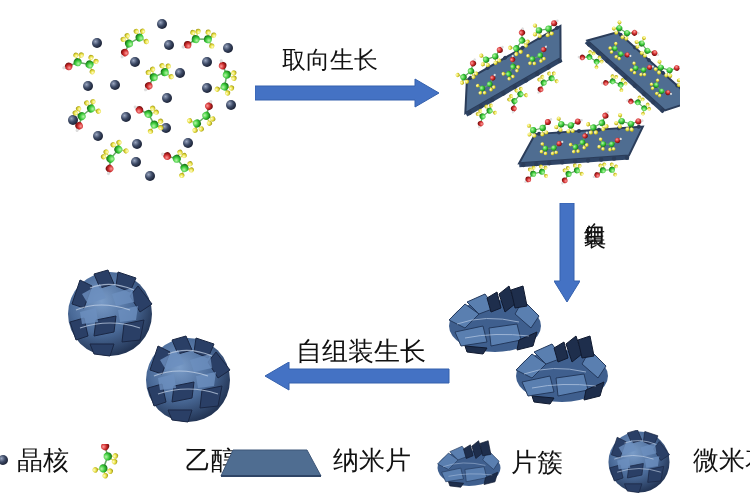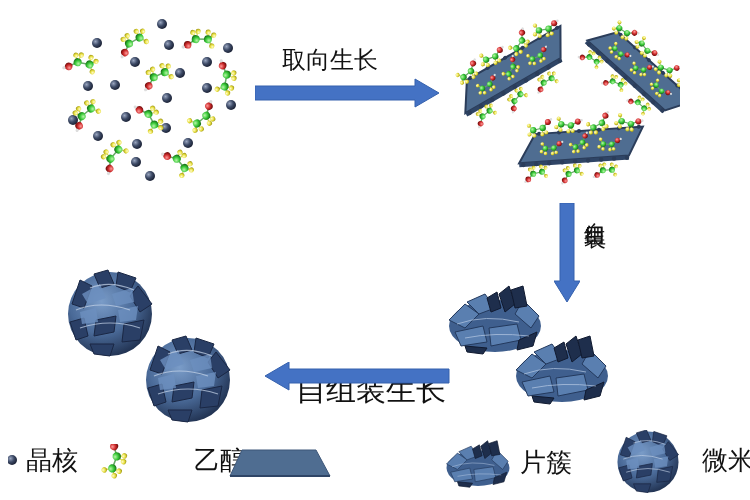--- a/index.html
+++ b/index.html
@@ -213,54 +213,55 @@
   <svg width="180" height="130" viewBox="0 0 180 130">
     <g>
         <use href="#cluster" transform="translate(55,40)"></use>
       </g>
     <g>
         <use href="#cluster" transform="translate(122,90)"></use>
       </g>
   </svg>
 </div>
 
-<div class="abs label" style="left:296px;top:334px;font-size:30px;margin-top:36px;">自组装生长</div>
+<div class="abs label" style="left:296px;top:334px;font-size:26px;">自组装生长</div>
 <div class="abs" style="left:265px;top:362px;">
   <svg width="185" height="30" viewBox="0 0 185 30">
     <path d="M184,7 L24,7 L24,0 L0,14 L24,28 L24,21 L184,21 Z" fill="#4472C4" stroke="#3561ad" stroke-width="1"></path>
   </svg>
 </div>
 
 <div class="abs" style="left:60px;top:268px;width:200px;height:170px;">
   <svg width="200" height="170" viewBox="0 0 200 170">
     <g>
         <use href="#flower" transform="translate(50,46)"></use>
       </g>
     <g>
         <use href="#flower" transform="translate(128,112)"></use>
       </g>
   </svg>
 </div>
 
-<div class="abs" style="left:12px;top:440px;width:614px;height:50px;">
+<div class="abs" style="left:3px;top:440px;width:614px;height:50px;">
 
   <svg class="abs" style="left:-4px;top:12px;" width="12" height="16" viewBox="0 0 12 16">
     <circle cx="4" cy="8" r="5" fill="url(#gNuc)"></circle>
   </svg>
   <div class="abs legend-label" style="left:14px;top:3px;">晶核</div>
 
   <svg class="abs" style="left:86px;top:4px;" width="36" height="36" viewBox="-18 -18 36 36">
     <use href="#ethanol" transform="rotate(-60) scale(1.05)"></use>
   </svg>
   <div class="abs legend-label" style="left:138px;top:3px;margin-left:44px;">乙醇</div>
 
   <svg class="abs" style="left:214px;top:8px;" width="106" height="30" viewBox="0 0 106 30">
     <path d="M4,28 L16,2 L90,2 L104,28 Z" fill="#4f6d91" stroke="#3d5678" stroke-width="1"></path>
     <path d="M4,28 L104,28" stroke="#2f4566" stroke-width="2"></path>
   </svg>
+  <div class="abs legend-label" style="left:330px;top:3px;">纳米片</div>
 
   <svg class="abs" style="left:430px;top:-2px;" width="72" height="52" viewBox="-48 -38 96 76">
     <use href="#cluster"></use>
   </svg>
   <div class="abs legend-label" style="left:508px;top:5px;">片簇</div>
 
   <svg class="abs" style="left:600px;top:-10px;" width="72" height="64" viewBox="-46 -44 92 88">
     <use href="#flower"></use>
   </svg>
   <div class="abs legend-label" style="left:690px;top:3px;">微米花</div>

